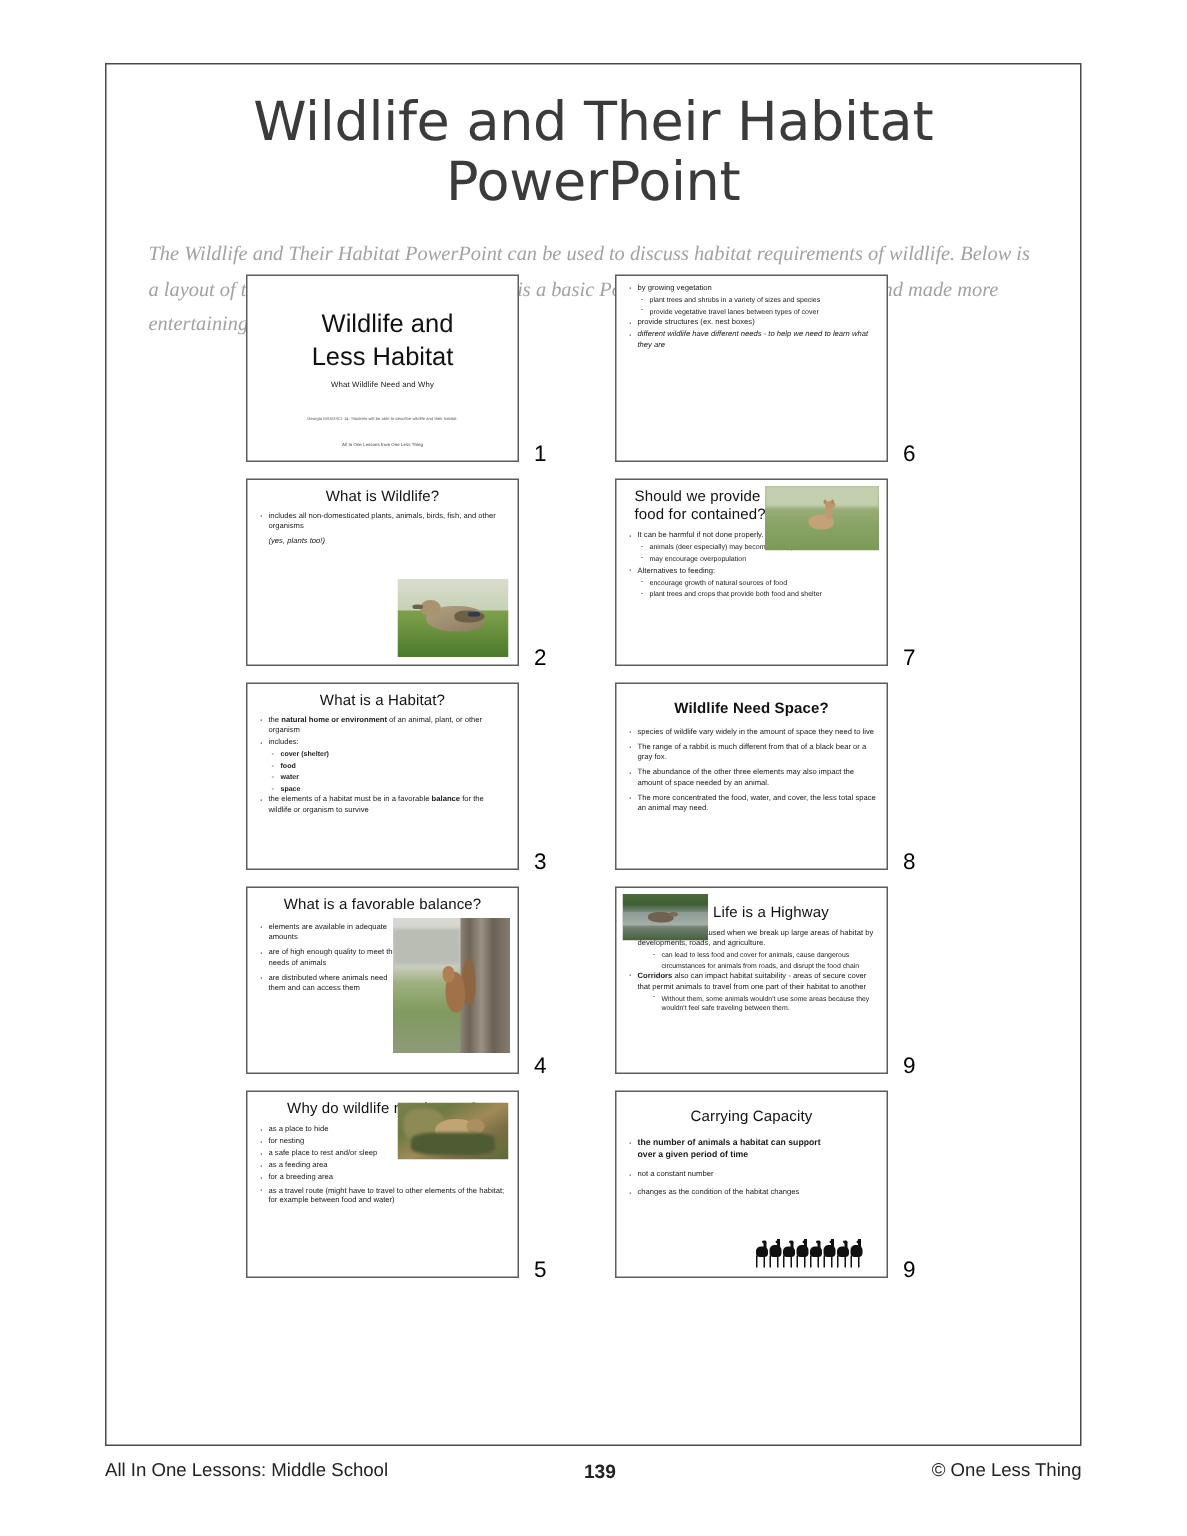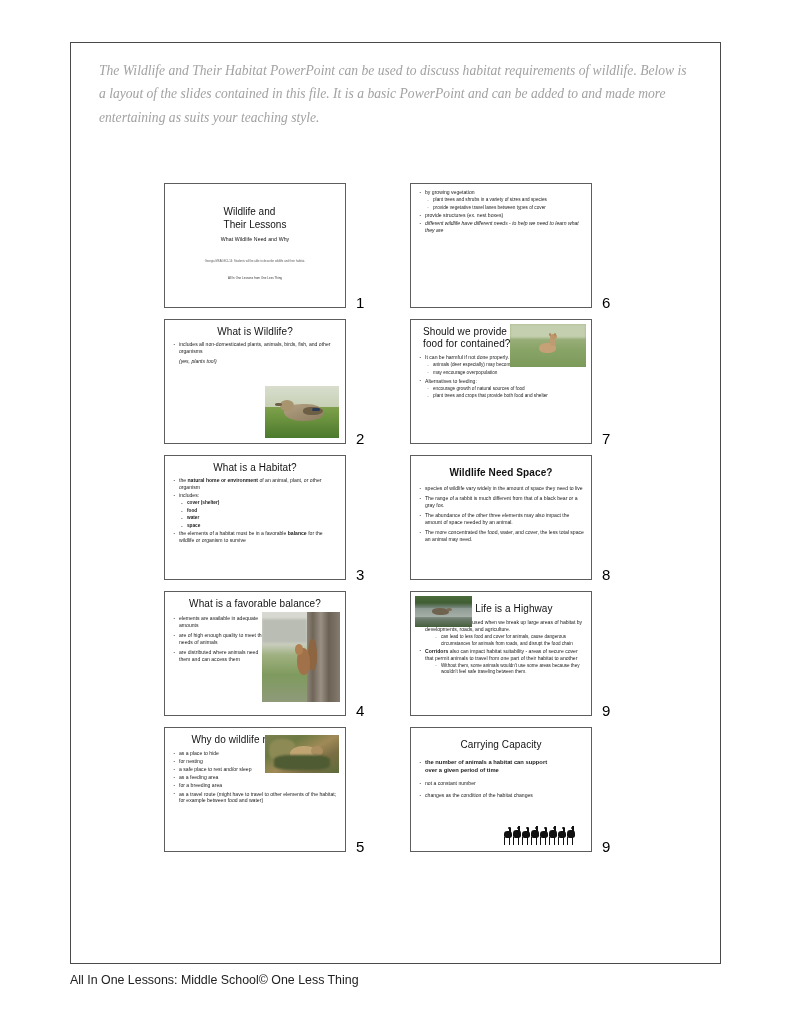--- a/index.html
+++ b/index.html
@@ -98,22 +98,22 @@
   .li.l3{padding-left:24px;font-size:4.6px;}
   .li.l3:before{left:18px;font-size:6px;}
   .li.nobul{padding-left:8px;}
   .li.nobul:before{content:"";}
   .li.dash:before{content:"-";font-size:5px;top:0;}
   .li b{font-weight:700;}
 
   
   .ts{display:flex;flex-direction:column;align-items:center;justify-content:flex-start;height:100%;}
   .ts-h{
-    font-size:10px;font-weight:400;color:#111;
-    text-align:left;line-height:1.3;margin-top:16px;
+    font-size:17px;font-weight:400;color:#111;
+    text-align:right;line-height:1.3;margin-top:16px;
   }
   .ts-sub{
     font-size:5.2px;color:#111;margin-top:5px;letter-spacing:0.1px;
   }
   .ts-std{
     font-size:2.7px;color:#555;margin-top:18px;letter-spacing:0.05px;
     text-align:center;
   }
   .ts-foot{
     font-size:2.9px;color:#333;margin-top:13px;letter-spacing:0.05px;
@@ -217,33 +217,34 @@
   }
   .footer .f-left{flex:0 0 auto;}
   .footer .f-center{flex:1 1 auto;text-align:center;font-weight:700;font-size:12.8px;padding-right:80px;}
   .footer .f-right{flex:0 0 auto;}
 </style>
 </head>
 <body>
 
 <div class="page">
 
+  <h1 class="doc-title">Wildlife and Their Habitat PowerPoint</h1>
 
   <p class="intro">The Wildlife and Their Habitat PowerPoint can be used to discuss habitat requirements of wildlife. Below is a layout of the slides contained in this file. It is a basic PowerPoint and can be added to and made more entertaining as suits your teaching style.</p>
 
   <div class="grid">
 
     <div class="col col-left">
 
       <div class="slot">
         <div class="slide">
           <div class="ts">
             <div class="ts-h">
               <span>Wildlife and</span><br>
-              <span>Their Lessons</span>
+              <span>Less Habitat</span>
             </div>
             <div class="ts-sub">What Wildlife Need and Why</div>
             <div class="ts-std">Georgia MSAGSCI-14: Students will be able to describe wildlife and their habitat.</div>
             <div class="ts-foot">All In One Lessons from One Less Thing</div>
           </div>
         </div>
         <div class="slide-num">1</div>
       </div>
 
       <div class="slot">
@@ -470,14 +471,15 @@
         <div class="slide-num">9</div>
       </div>
 
     </div>
 
   </div>
 </div>
 
 <div class="footer">
   <div class="f-left">All In One Lessons: Middle School</div>
+  <div class="f-center">139</div>
   <div class="f-right">© One Less Thing</div>
 </div>
 
 </body></html>

